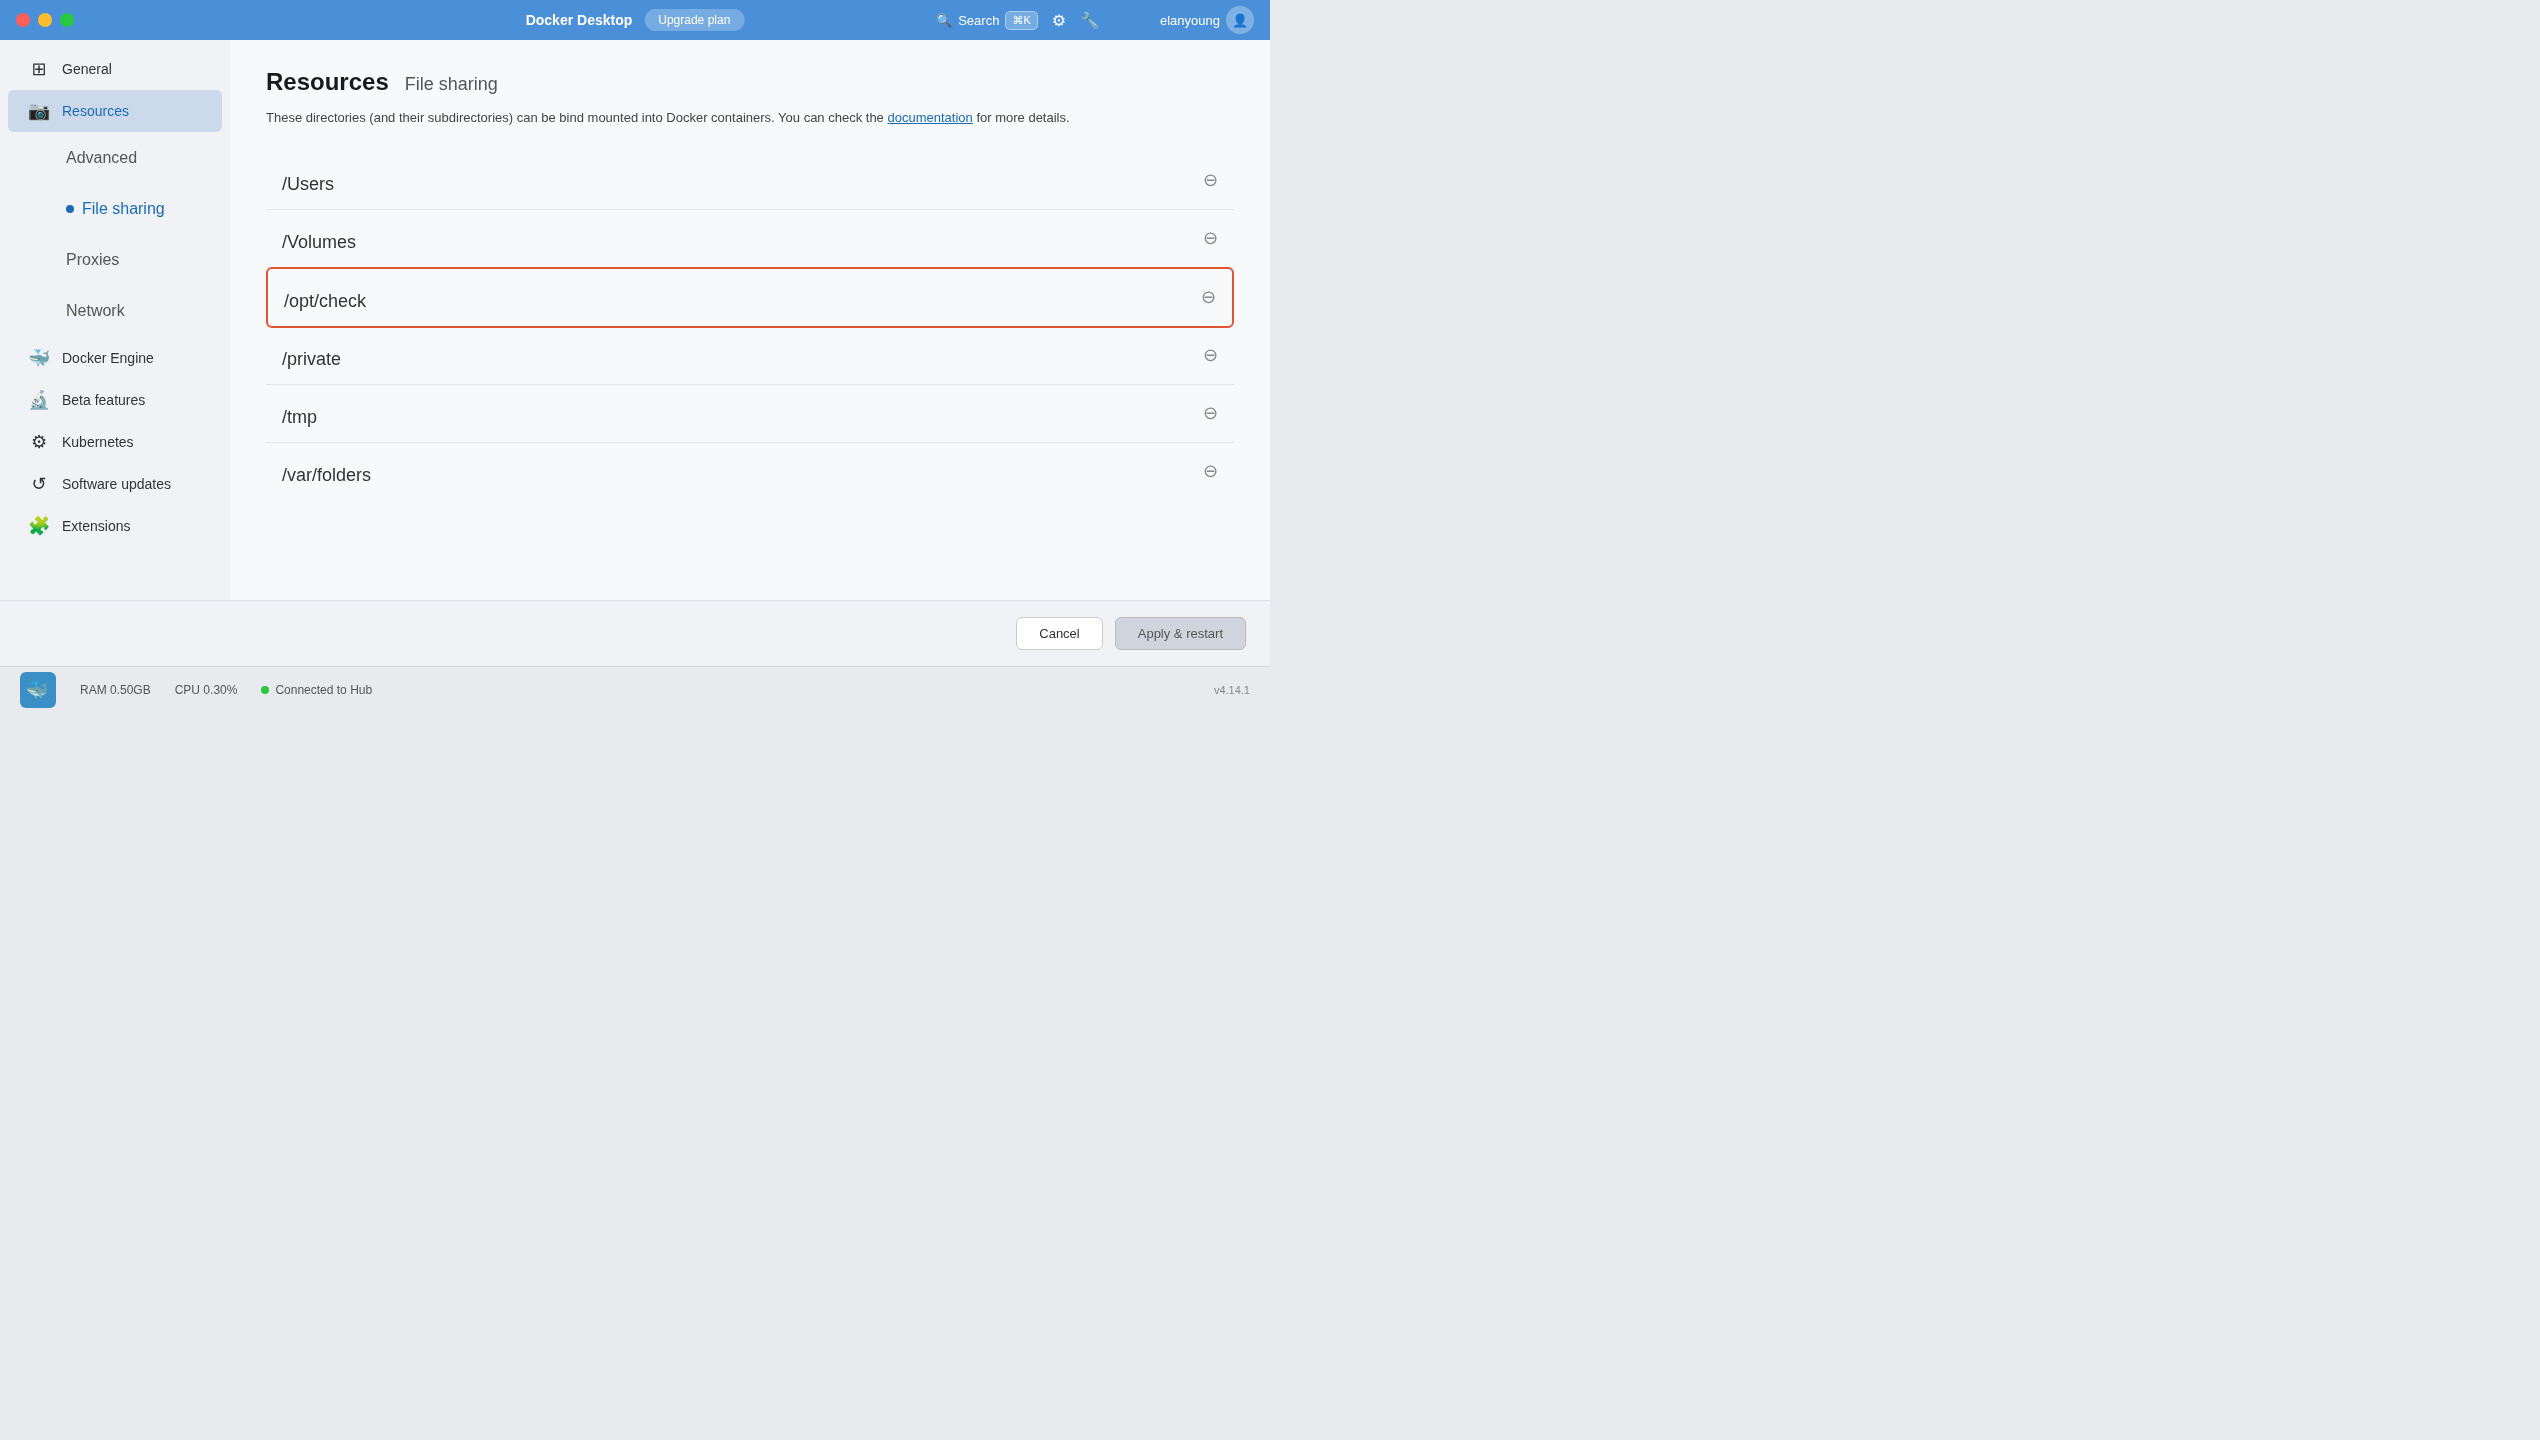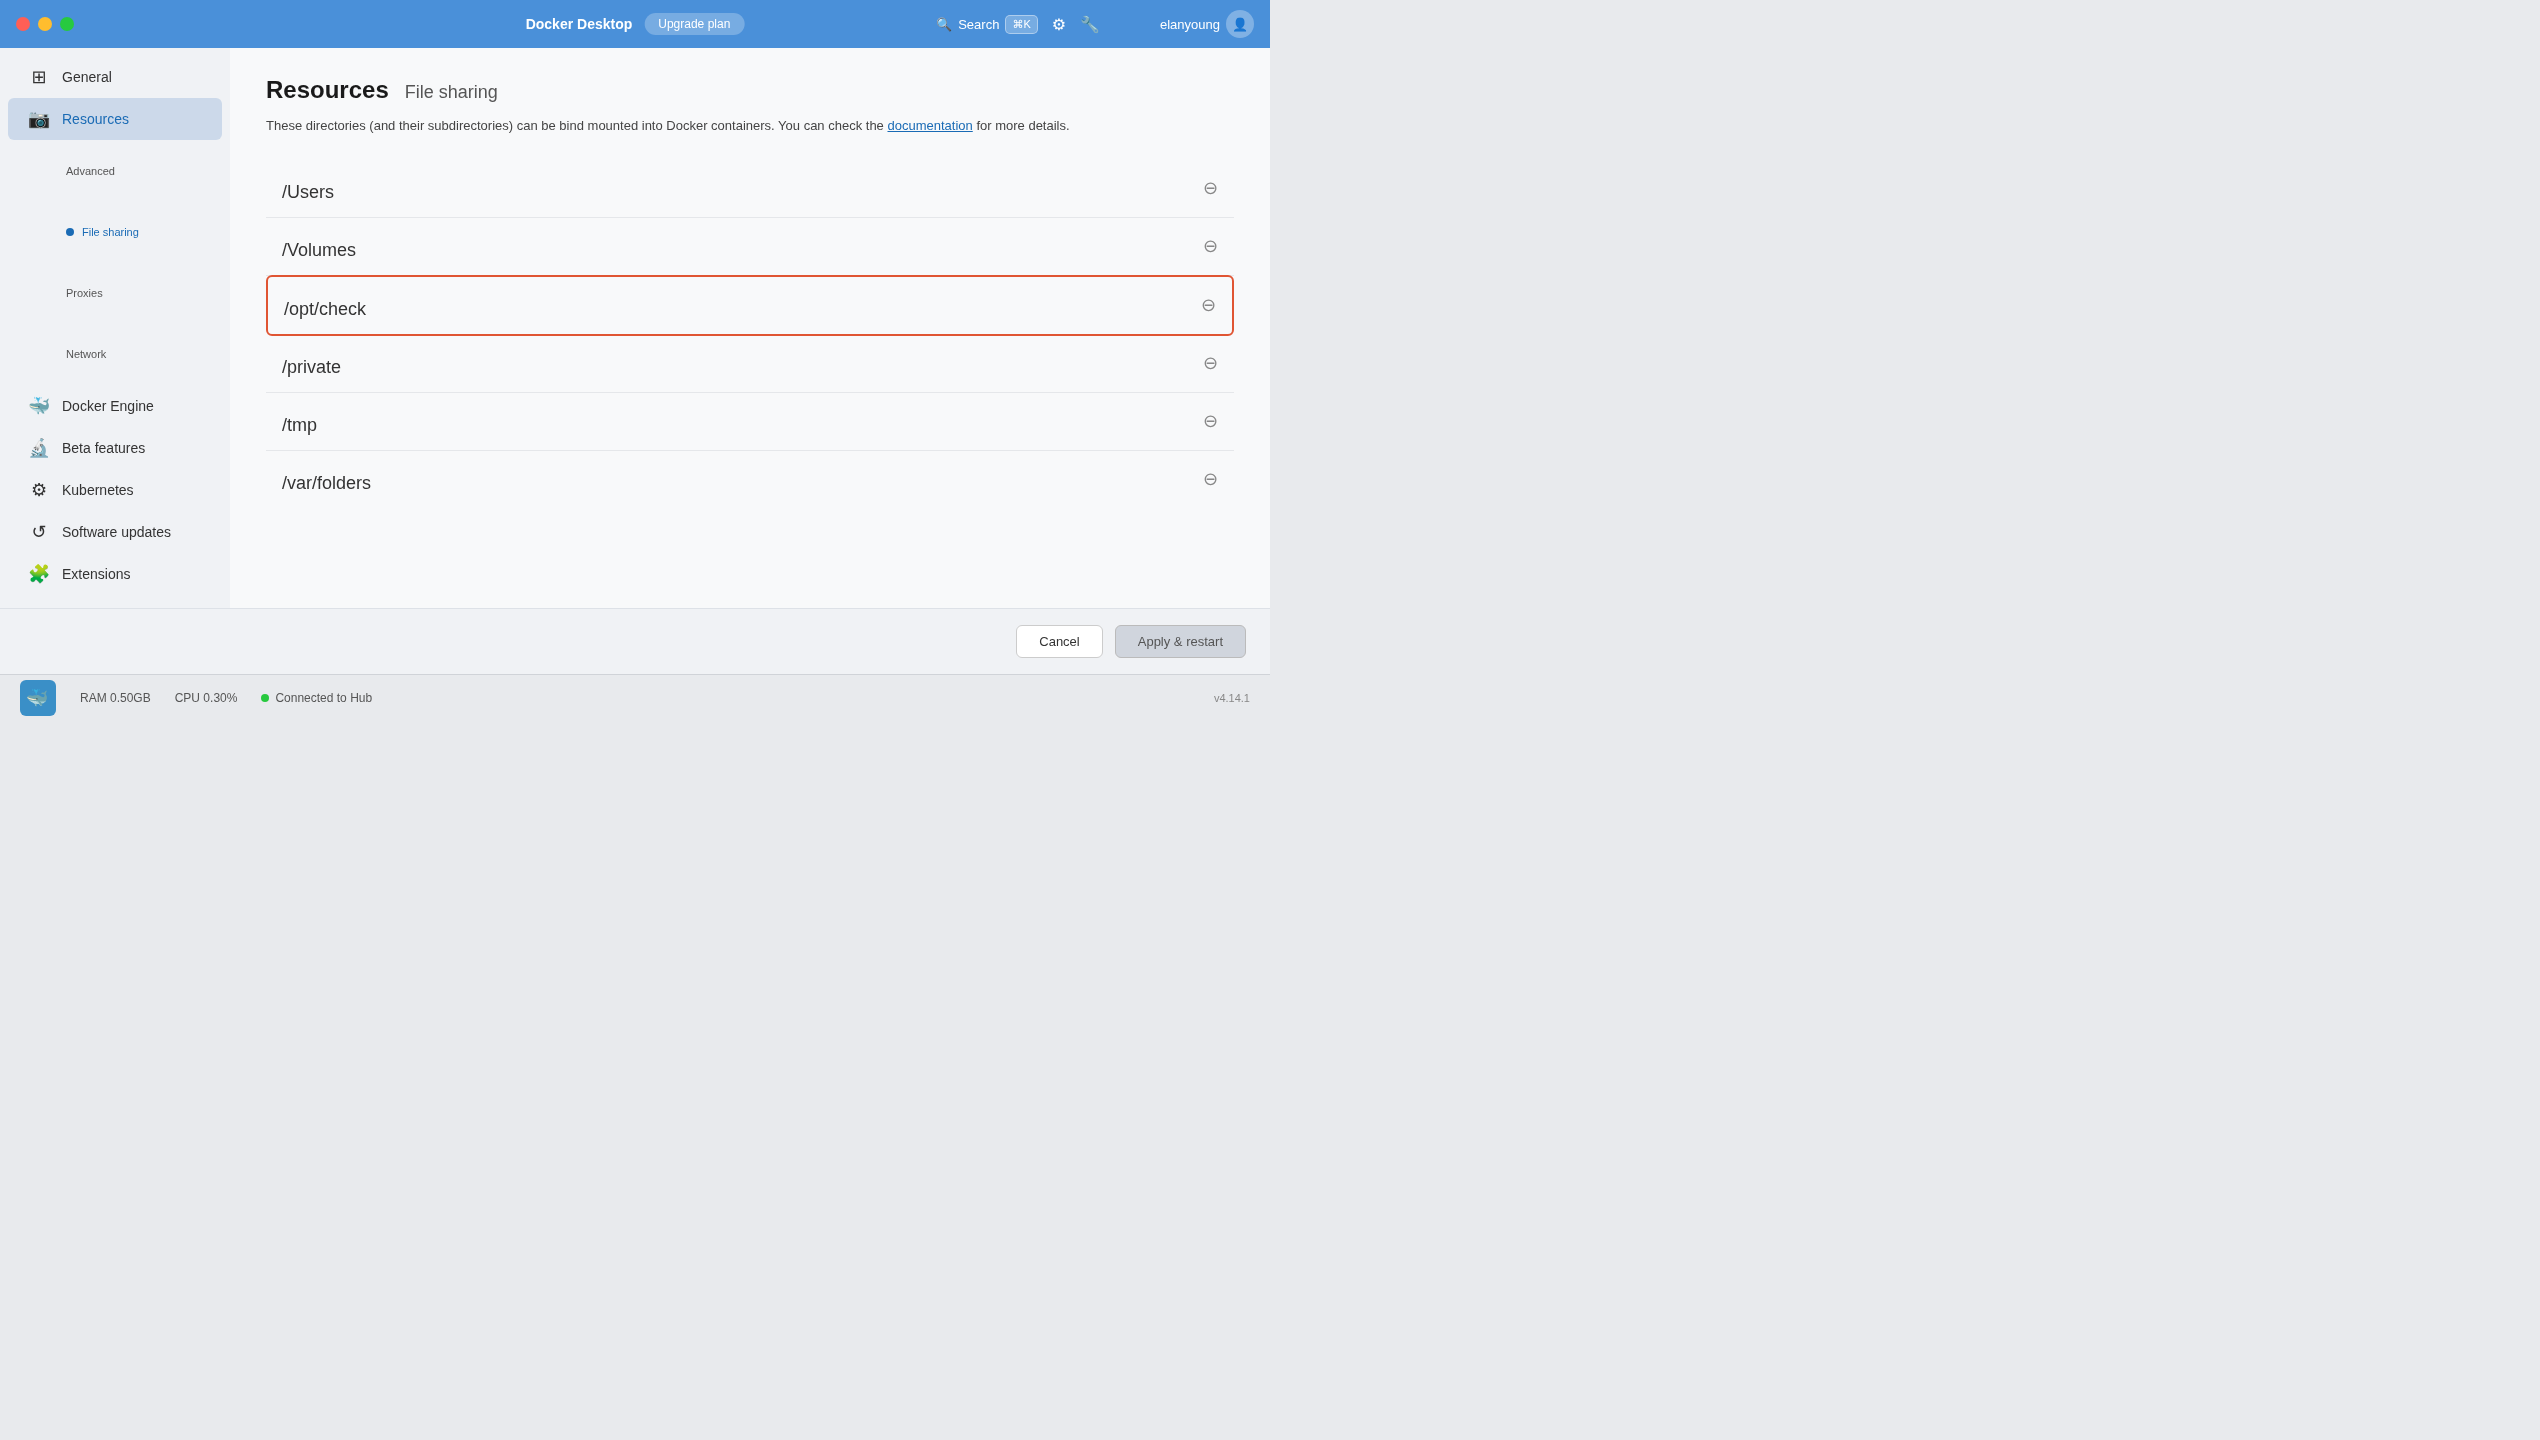--- a/index.html
+++ b/index.html
@@ -1,21 +1,21 @@
 <!DOCTYPE html>
 <html><head>
   <meta charset="utf-8">
   <style>
     * { box-sizing: border-box; margin: 0; padding: 0; }
     body { font-family: -apple-system, BlinkMacSystemFont, 'Segoe UI', sans-serif; background: #e8eaed; width: 1270px; height: 720px; overflow: hidden; }
 
     
     .titlebar {
       background: #4a90d9;
-      height: 48px;
+      height: 40px;
       display: flex;
       align-items: center;
       padding: 16px 16px;
       position: relative;
     }
     .titlebar-traffic {
       display: flex;
       gap: 8px;
       align-items: center;
     }
@@ -140,22 +140,22 @@
     .sidebar-item.active { background: #ccd9ea; color: #1a6bb5; }
     .sidebar-item .icon { font-size: 18px; width: 22px; text-align: center; }
 
     .sidebar-sub {
       padding: 0 0 0 54px;
     }
     .sidebar-sub-item {
       display: flex;
       align-items: center;
       gap: 8px;
-      padding: 24px 12px;
-      font-size: 11px;
+      padding: 16px 12px;
+      font-size: 16px;
       color: #555;
       cursor: pointer;
       border-radius: 4px;
       margin: 1px 8px 1px 0;
     }
     .sidebar-sub-item.active { color: #1a6bb5; font-weight: 500; }
     .sidebar-sub-item .bullet { width: 8px; height: 8px; border-radius: 50%; background: #555; display: inline-block; }
     .sidebar-sub-item.active .bullet { background: #1a6bb5; }
 
     

